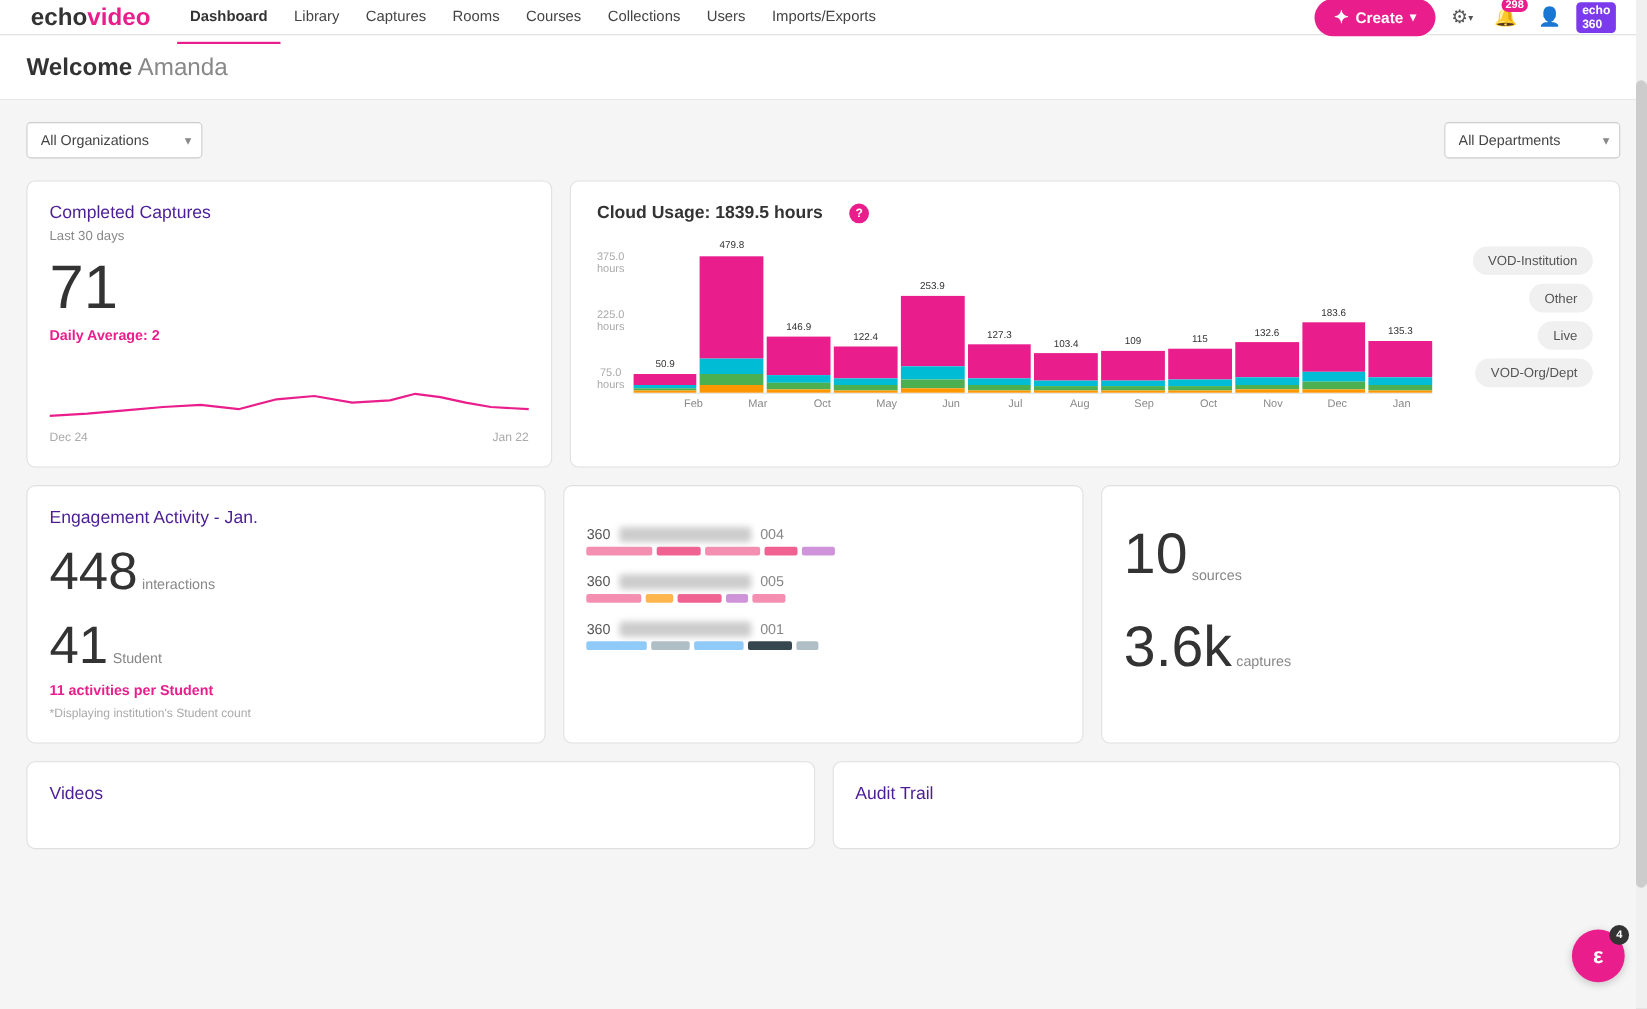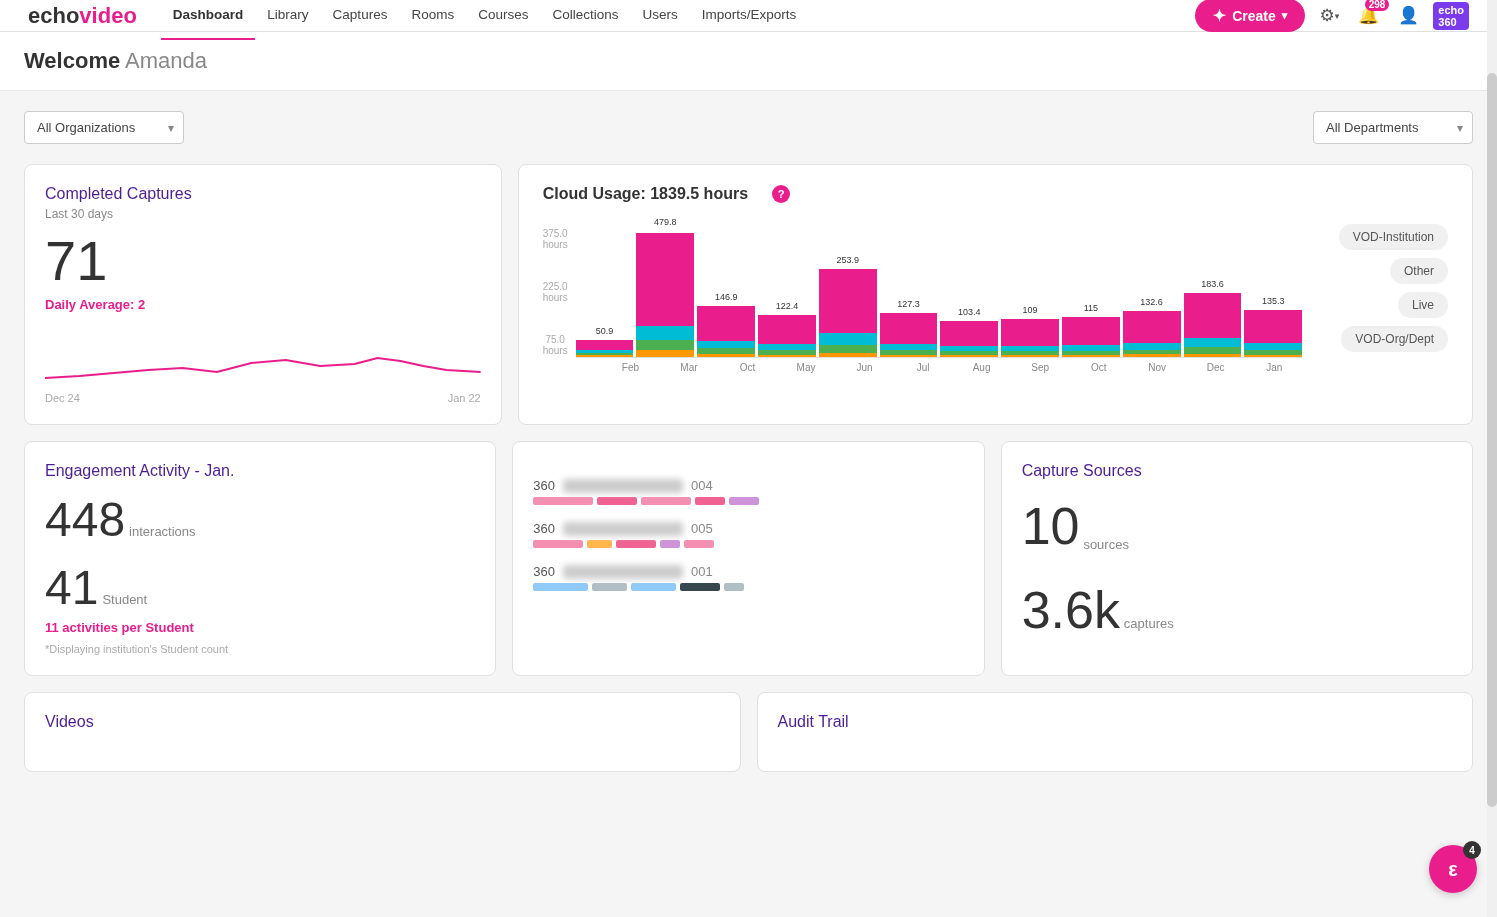--- a/index.html
+++ b/index.html
@@ -366,21 +366,20 @@
               <div class="section-bar-piece" style="background: rgb(176, 190, 197); width: 35px;"></div>
               <div class="section-bar-piece" style="background: rgb(144, 202, 249); width: 45px;"></div>
               <div class="section-bar-piece" style="background: rgb(55, 71, 79); width: 40px;"></div>
               <div class="section-bar-piece" style="background: rgb(176, 190, 197); width: 20px;"></div>
             </div>
           </div>
         </div>
     </div>
 
     <div class="card">
-      <div class="card-title">Capture Sources</div>
       <div style="height:16px"></div>
       <div class="number-row">
         <span class="sources-big">10</span>
         <span class="sources-unit">sources</span>
       </div>
       <div style="height:16px"></div>
       <div class="number-row">
         <span class="captures-big">3.6k</span>
         <span class="captures-unit">captures</span>
       </div>

